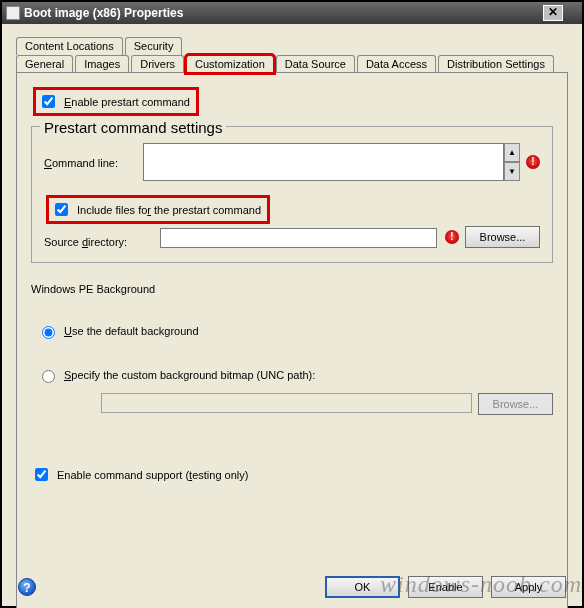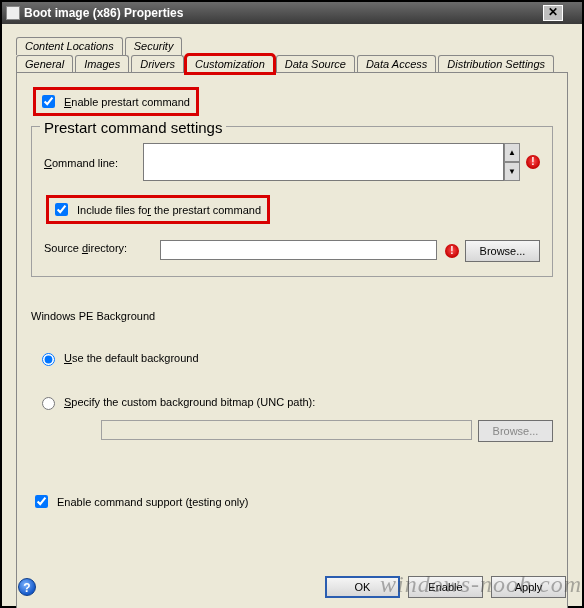--- a/index.html
+++ b/index.html
@@ -49,21 +49,21 @@
     text-align: center;
     cursor: pointer;
   }
   .client {
     position: absolute;
     top: 22px; left: 2px; right: 2px; bottom: 2px;
     background: #ece9d8;
     padding: 10px 12px 8px 12px;
   }
   
-  .tabrows { margin-top: 2px; font-style: italic; }
+  .tabrows { margin-top: 2px; }
   .tabs-row { display: flex; gap: 0; }
   .tab {
     border: 1px solid #888;
     border-bottom: none;
     background: #ece9d8;
     padding: 2px 8px 3px 8px;
     font-size: 11px;
     margin-right: 2px;
     border-top-left-radius: 3px;
     border-top-right-radius: 3px;
@@ -165,23 +165,22 @@
     color: #fff;
     font-weight: bold;
     font-size: 10px;
     line-height: 14px;
     text-align: center;
     margin-left: 2px;
     align-self: center;
   }
   .srcdir-row {
     display: flex;
-    align-items: flex-start;
+    align-items: flex-end;
     gap: 6px;
-    margin-top: 14px;
   }
   .srcdir-row .field-label { width: 110px; }
   .srcdir-input {
     flex: 1;
     height: 20px;
     border: 1px solid #7a7a7a;
     background: #fff;
     font-size: 11px;
     padding: 1px 3px;
   }
@@ -192,21 +191,21 @@
     background: linear-gradient(#f5f5f5,#d8d8d8);
     font-size: 11px;
     cursor: pointer;
   }
   .btn:disabled {
     color: #888;
     background: #e5e5e5;
     cursor: default;
   }
   .section-title {
-    margin-top: 33px;
+    margin-top: 20px;
     font-size: 11px;
   }
   .radio-row {
     display: flex;
     align-items: center;
     gap: 6px;
     margin-top: 28px;
     padding-left: 6px;
   }
   .radio-row input[type=radio] { width:13px; height:13px; }

